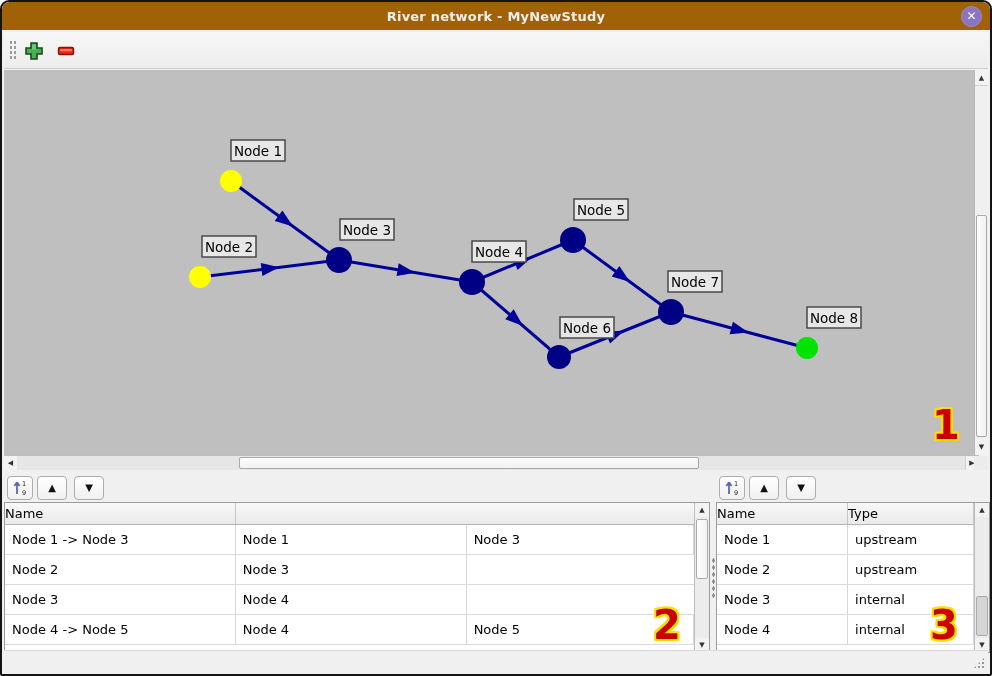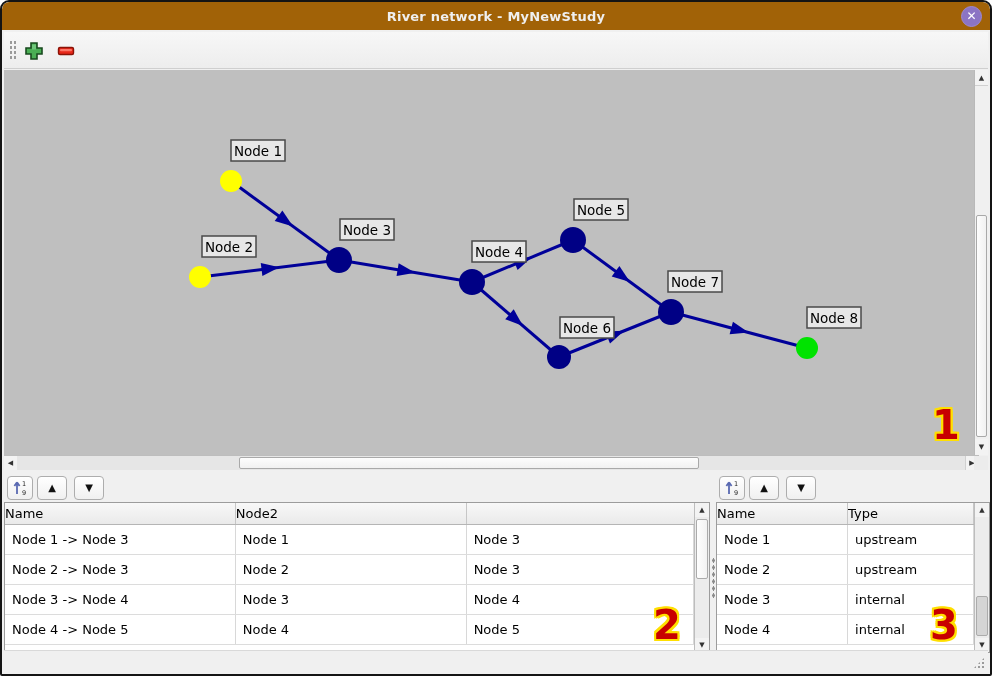--- a/index.html
+++ b/index.html
@@ -222,34 +222,31 @@
   </div>
 
   <div class="tbl ltable">
     <div class="tbl-sb">
       <div class="sb-btn up">▲</div>
       <div class="thumb"></div>
       <div class="sb-btn down">▼</div>
     </div>
   <div class="thead">
         <div class="hcell">Name</div>
-        <div class="hcell">Node2</div>
       </div>
       <div class="trow">
         <div class="tcell">Node 1 -&gt; Node 3</div>
         <div class="tcell">Node 1</div>
         <div class="tcell">Node 3</div>
       </div>
       <div class="trow">
-        <div class="tcell">Node 2 -&gt; Node 3</div>
         <div class="tcell">Node 2</div>
         <div class="tcell">Node 3</div>
       </div>
       <div class="trow">
-        <div class="tcell">Node 3 -&gt; Node 4</div>
         <div class="tcell">Node 3</div>
         <div class="tcell">Node 4</div>
       </div>
       <div class="trow">
         <div class="tcell">Node 4 -&gt; Node 5</div>
         <div class="tcell">Node 4</div>
         <div class="tcell">Node 5</div>
       </div>
       <div class="trow"></div>
     </div>

